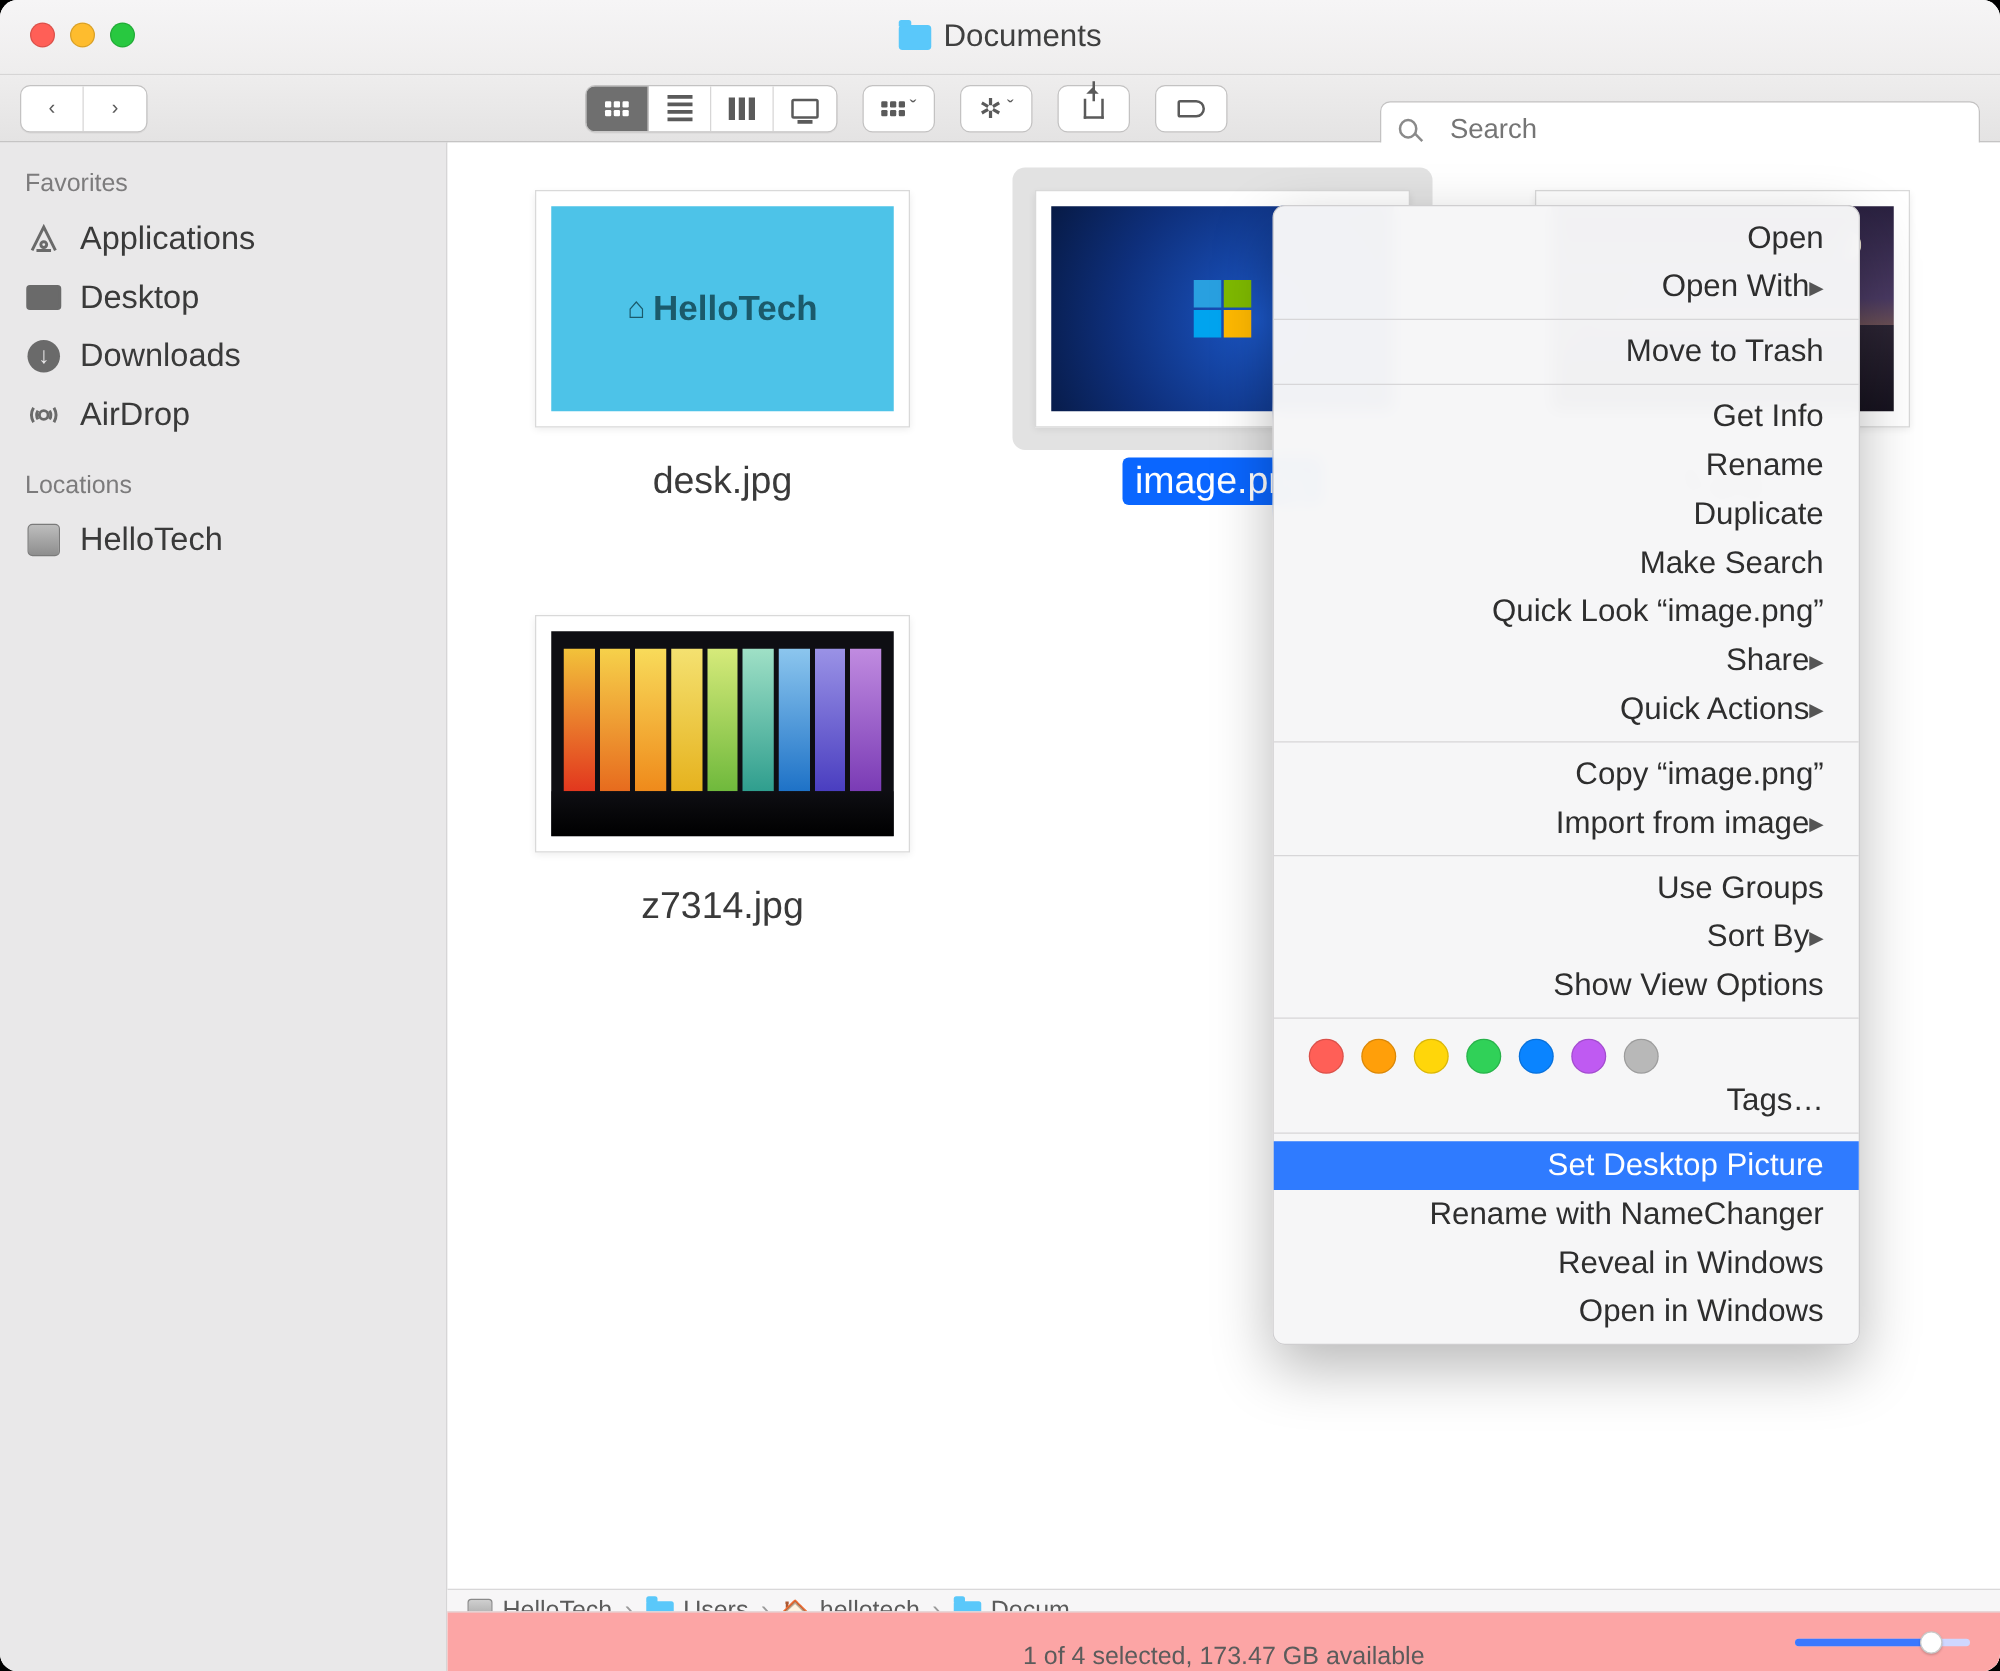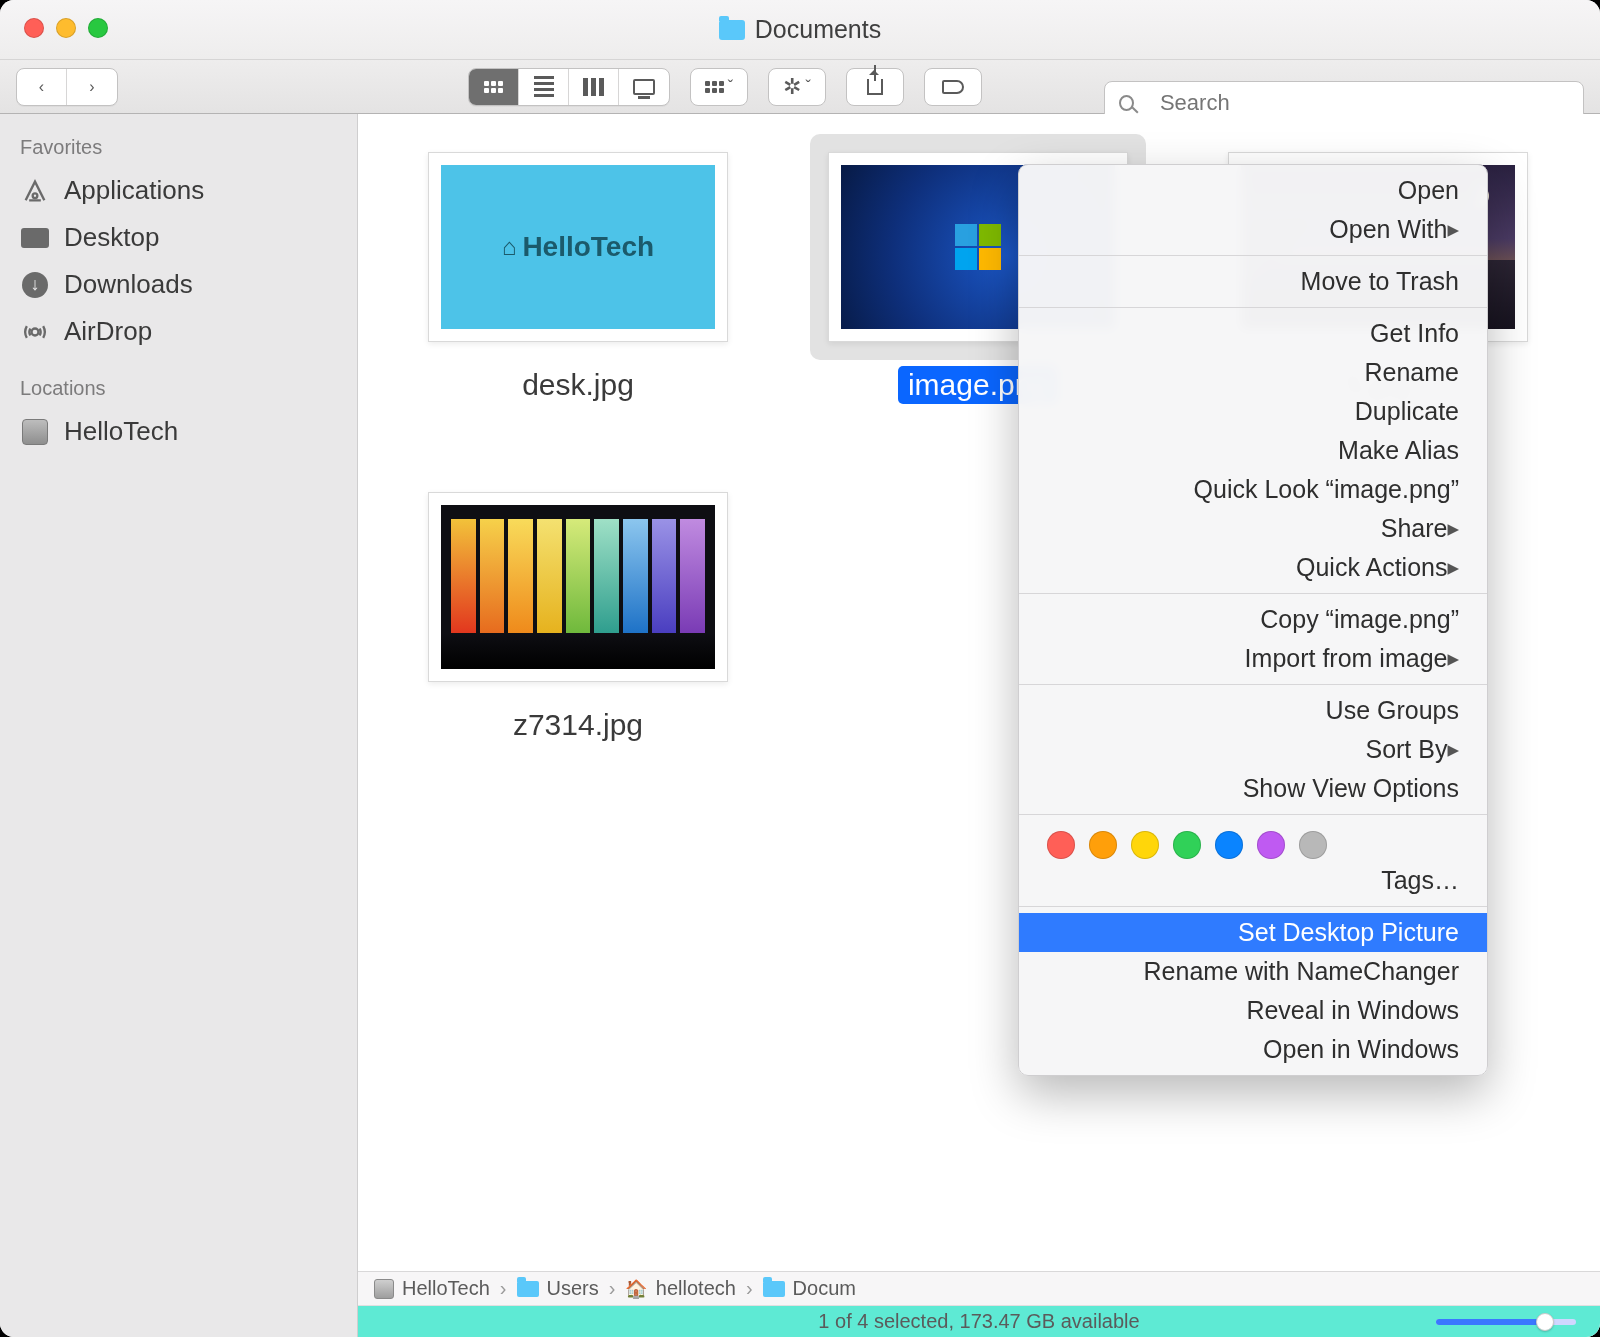--- a/index.html
+++ b/index.html
@@ -94,21 +94,21 @@
   
   .pathbar{position:absolute;left:0;right:0;bottom:32px;height:34px;border-top:1px solid #d9d8d9;background:#f7f6f7;display:flex;align-items:center;padding:0 16px;gap:10px;font-size:20px;color:#5b5b5b;}
   .pathbar .crumb{display:flex;align-items:center;gap:8px;}
   .pathbar .sep{color:#9a9a9a;}
   .pb-disk{width:20px;height:20px;border-radius:3px;background:linear-gradient(#cfcfcf,#9e9e9e);border:1px solid #8a8a8a;}
   .pb-folder{width:22px;height:16px;background:#5ac8fa;border-radius:2px;position:relative;}
   .pb-folder:before{content:'';position:absolute;top:-4px;left:0;width:9px;height:5px;background:#5ac8fa;border-radius:2px 2px 0 0;}
   .pb-home{font-size:18px;color:#c79a5b;}
 
   
-  .status{position:absolute;left:0;right:0;bottom:0;height:32px;background:#5eead4;border-top:1px solid #e1e0e1;display:flex;align-items:center;justify-content:center;font-size:20px;color:#5b5b5b;}
+  .status{position:absolute;left:0;right:0;bottom:0;height:48px;background:#fca5a5;border-top:1px solid #e1e0e1;display:flex;align-items:flex-end;justify-content:center;font-size:20px;color:#5b5b5b;}
   .zoom{position:absolute;right:24px;top:50%;transform:translateY(-50%);width:140px;height:6px;background:#cfd7ff;border-radius:3px;}
   .zoom .fill{position:absolute;left:0;top:0;bottom:0;width:78%;background:#3a78ff;border-radius:3px;}
   .zoom .knob{position:absolute;left:78%;top:50%;width:18px;height:18px;border-radius:50%;background:#fff;border:1px solid #c9c9c9;transform:translate(-50%,-50%);box-shadow:0 1px 2px rgba(0,0,0,.2);}
 
   
   .ctx{position:absolute;left:1018px;top:164px;width:470px;background:rgba(246,246,247,.98);border:1px solid #cfceD0;border-radius:10px;box-shadow:0 18px 48px rgba(0,0,0,.28);padding:6px 0;font-size:25px;color:#2e2e2e;z-index:50;backdrop-filter:blur(6px);}
   .ctx .mi{padding:5px 28px;display:flex;align-items:center;justify-content:flex-end;}
   .ctx .mi.hl{background:#2f7bff;color:#fff;}
   .ctx .sepline{height:1px;background:#d7d6d8;margin:6px 0;}
   .ctx .sub:after{content:'▶';font-size:15px;color:#555;}
@@ -341,21 +341,21 @@
     <div class="mi">
         <span>Get Info</span>
       </div>
     <div class="mi">
         <span>Rename</span>
       </div>
     <div class="mi">
         <span>Duplicate</span>
       </div>
     <div class="mi">
-        <span>Make Alias</span>
+        <span>Make Search</span>
       </div>
     <div class="mi">
         <span>Quick Look “image.png”</span>
       </div>
     <div class="mi sub">
         <span>Share</span>
       </div>
     <div class="mi sub">
         <span>Quick Actions</span>
       </div>

